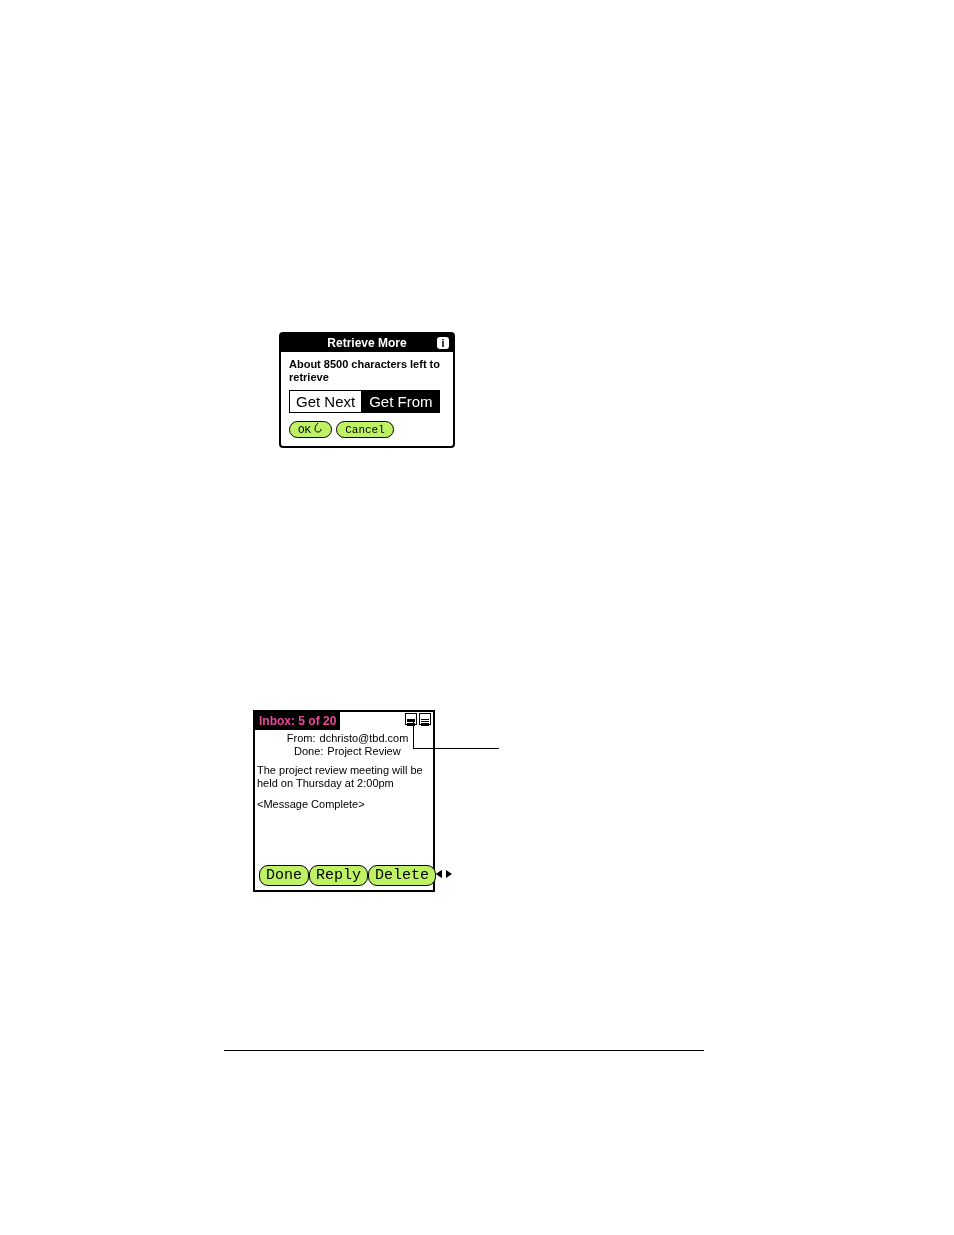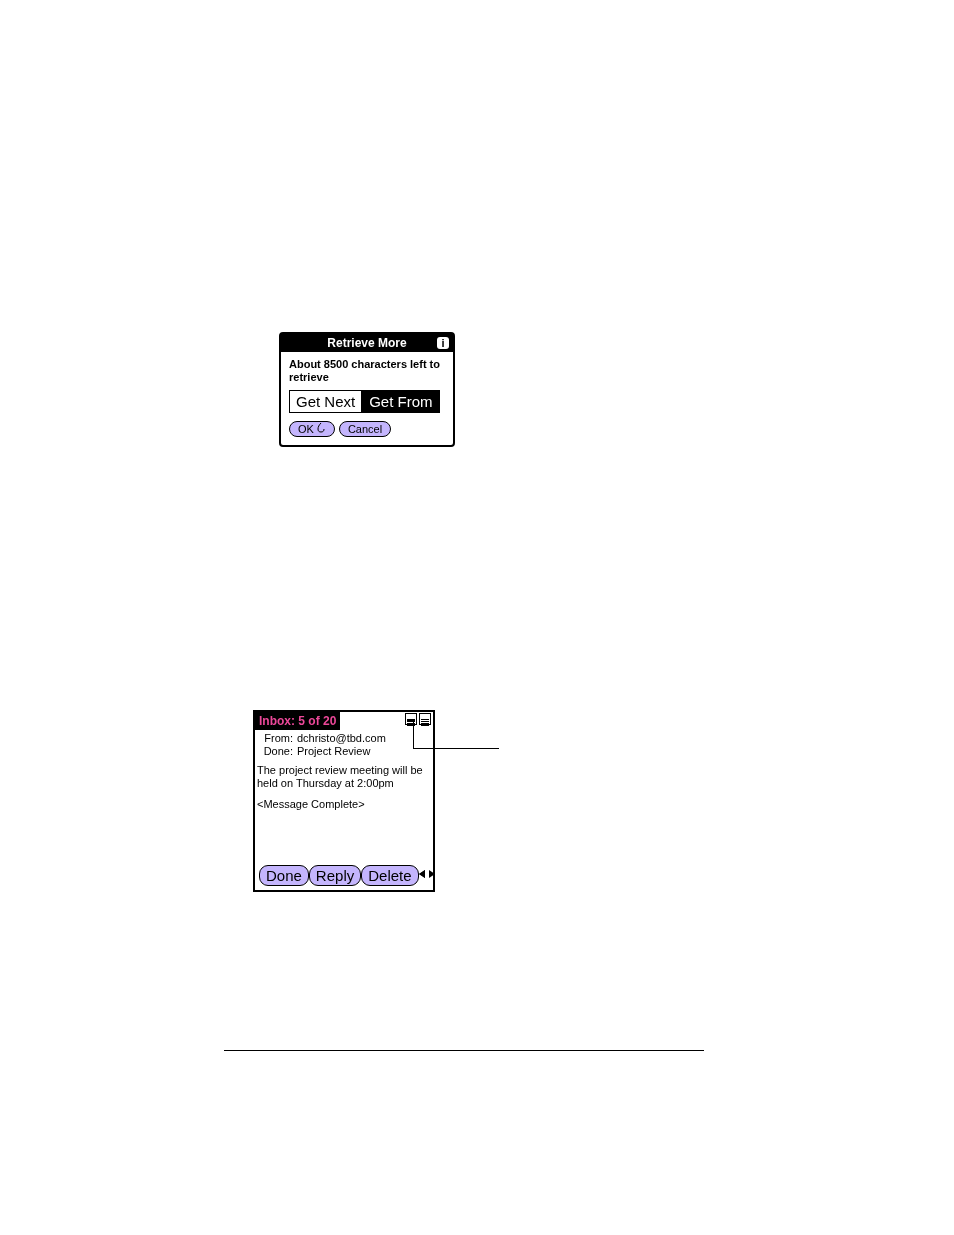--- a/index.html
+++ b/index.html
@@ -9,30 +9,30 @@
   .dlg1{left:279px;top:300px;width:176px;}
   .title{background:#000;color:#fff;font-weight:bold;font-size:12px;padding:2px 6px;display:flex;justify-content:center;align-items:center;position:relative;}
   .title .txt{flex:0;white-space:nowrap;}
   .info-icon{position:absolute;right:3px;top:2px;width:14px;height:14px;}
   .body{padding:6px 7px 8px 8px;font-size:11px;line-height:13px;font-weight:bold;color:#000;}
   .seg{display:flex;margin:6px 0;}
   .seg button{font-family:inherit;font-size:15px;padding:2px 6px;border:1px solid #000;background:#fff;cursor:pointer;}
   .seg button.sel{background:#000;color:#fff;}
   .hint{font-weight:bold;font-size:11px;line-height:13px;margin-top:8px;}
   .btnrow{margin-top:8px;display:flex;gap:4px;}
-  .pillbtn{border:1px solid #000;border-radius:9px;background:#c4b5fd;font-size:11px;padding:1px 8px;cursor:pointer;font-family:Liberation Sans, sans-serif;display:flex;align-items:flex-start;gap:2px;}
+  .pillbtn{border:1px solid #000;border-radius:9px;background:#bef264;font-size:11px;padding:1px 8px;cursor:pointer;font-family:Liberation Mono, monospace;display:flex;align-items:center;gap:2px;}
   
   .scr{position:absolute;left:253px;top:678px;width:182px;height:182px;border:2px solid #000;background:#fff;box-sizing:border-box;}
   .scr-title{display:flex;}
   .scr-title .lbl{background:#000;color:#ec4899;font-weight:bold;font-size:12px;padding:2px 4px;white-space:nowrap;}
   .scr-title .sp{flex:1;}
   .scr-title .icons{display:flex;gap:2px;padding:1px 2px;}
   .mini-icon{width:12px;height:12px;border:1px solid #000;box-sizing:border-box;display:inline-block;}
   .msgbody{font-size:11px;line-height:13px;padding:2px 2px;}
-  .hdr{display:flex;}
+  .hdr{display:flex;justify-content:center;}
   .hdr .k{width:36px;text-align:right;margin-right:4px;}
   .content{margin-top:6px;}
   .complete{margin-top:8px;}
   .footer{position:absolute;bottom:4px;left:4px;right:4px;display:flex;align-items:center;}
   .footer .pillbtn{padding:1px 6px;font-size:15px;}
   .footer .nav{margin-left:auto;font-size:12px;letter-spacing:-2px;}
   .callout{position:absolute;left:413px;top:688px;width:85px;height:28px;border-left:1px solid #000;border-bottom:1px solid #000;}
   .hr{position:absolute;left:224px;top:1018px;width:480px;height:0;border-top:1px solid #000;}
 </style>
 </head>

